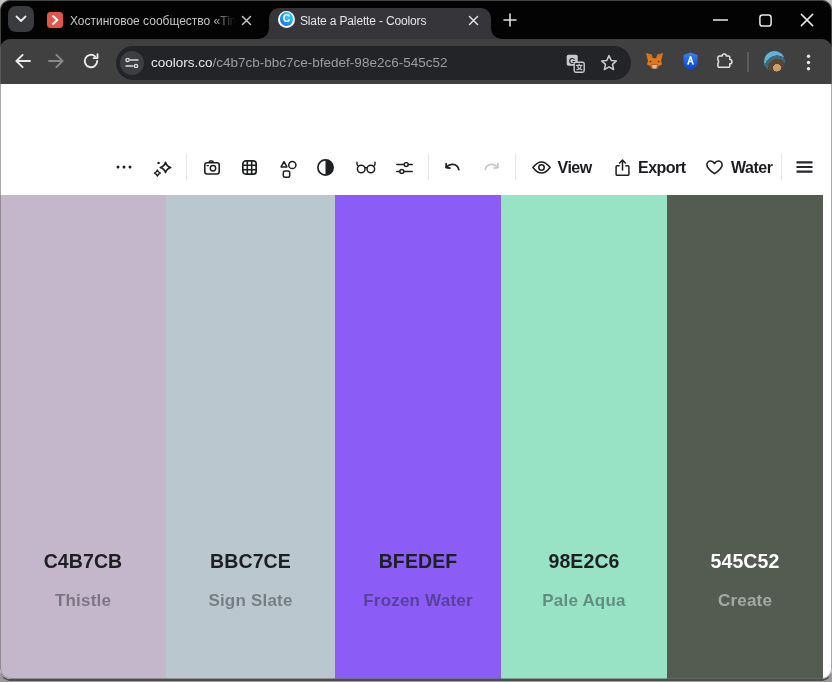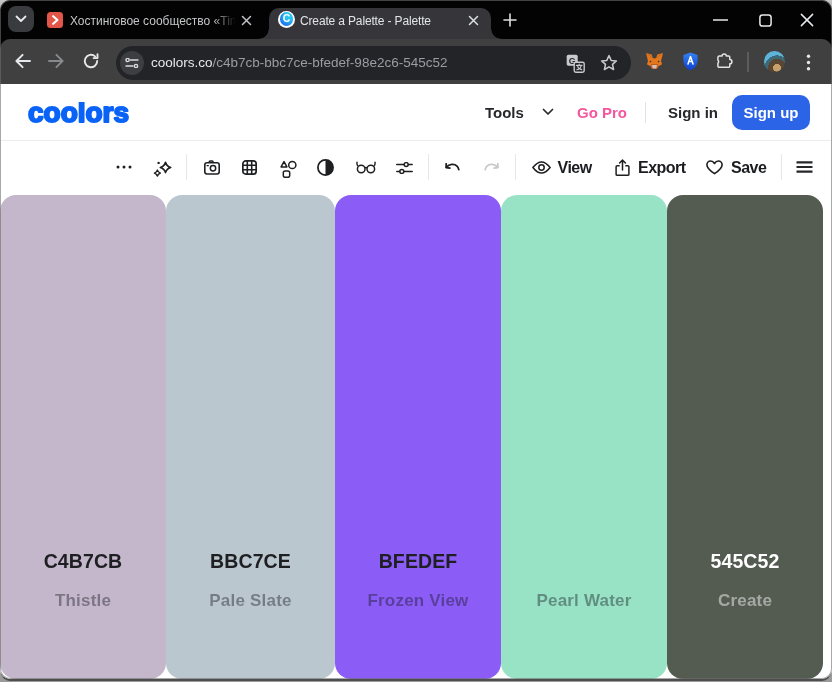--- a/index.html
+++ b/index.html
@@ -34,21 +34,21 @@
   #gopro { color:#f5569d; }
   #hdiv { position:absolute; left:644px; top:18px; width:1px; height:21px; background:#e2e2e4; }
   #signup { position:absolute; left:731px; top:11px; width:78px; height:35px; border-radius:10px; background:#2b64e6;
       color:#fff; font-size:15px; font-weight:700; text-align:center; line-height:35px; }
   
   #iconrow { position:absolute; left:1px; top:142px; width:830px; height:43px; background:#fff; }
   .vdiv { position:absolute; top:12px; width:1px; height:26px; background:#e7e7e9; }
   .ilabel { position:absolute; top:17px; font-size:16px; font-weight:700; color:#1b1c1f; letter-spacing:-0.5px; }
   
   #palette { position:absolute; left:0; top:195px; width:832px; height:484px; display:flex; }
-  .col { position:relative; height:100%;border-radius:16px; }
+  .col { position:relative; height:100%; }
   .hex { position:absolute; top:355px; left:0; width:100%; text-align:center; font-size:19.5px; font-weight:700; letter-spacing:0.1px; color:#1e1f22; }
   .cname { position:absolute; top:396px; left:0; width:100%; text-align:center; font-size:17px; font-weight:700; letter-spacing:0.2px; color:rgba(22,25,32,0.42); }
 </style>
 </head>
 <body>
 <div id="bstrip"></div>
 <div id="win">
 
   <div id="tabstrip">
     <div id="tsearch">
@@ -65,21 +65,21 @@
     <svg class="abs" style="left:241px;top:15px" width="11" height="11" viewBox="0 0 11 11">
         <path d="M1.5 1.5 L9.5 9.5 M9.5 1.5 L1.5 9.5" stroke="#c5c6c8" stroke-width="1.5" stroke-linecap="round"></path>
       </svg>
     <div id="tab2"></div>
     <div id="flareL"></div>
       <div id="flareR"></div>
     <div id="tab2icon">
         <div class="inner"></div>
         <div class="cee">C</div>
       </div>
-    <div class="tab2text">Create a Palette - Palette</div>
+    <div class="tab2text">Slate a Palette - Coolors</div>
     <svg class="abs" style="left:468px;top:15px" width="11" height="11" viewBox="0 0 11 11">
         <path d="M1.5 1.5 L9.5 9.5 M9.5 1.5 L1.5 9.5" stroke="#dfe0e2" stroke-width="1.5" stroke-linecap="round"></path>
       </svg>
     <svg class="abs" style="left:503px;top:13px" width="14" height="14" viewBox="0 0 14 14">
         <path d="M7 1 V13 M1 7 H13" stroke="#dfe0e2" stroke-width="1.6" stroke-linecap="round"></path>
       </svg>
 
     <svg class="abs" style="left:713px;top:19px" width="15" height="2" viewBox="0 0 15 2">
         <path d="M0.5 1 H14.5" stroke="#e8e9eb" stroke-width="1.6" stroke-linecap="round"></path>
       </svg>
@@ -146,33 +146,20 @@
     </svg>
     <div class="abs" style="left:747px;top:13px;width:1.5px;height:20px;background:#5a5c60"></div>
     <div class="abs" style="left:764px;top:12px;width:21px;height:21px;border-radius:50%;background:radial-gradient(circle at 62% 80%, #c7a06a 0 18%, #5a4632 19% 42%, #3d6a78 43% 58%, #5fb3d8 59% 100%)"></div>
     <svg class="abs" style="left:806px;top:15px" width="5" height="17" viewBox="0 0 5 17">
         <circle cx="2.5" cy="2.2" r="1.7" fill="#e7e8ea"></circle>
         <circle cx="2.5" cy="8.5" r="1.7" fill="#e7e8ea"></circle>
         <circle cx="2.5" cy="14.8" r="1.7" fill="#e7e8ea"></circle>
       </svg>
   </div>
 
-  <div id="sitehead">
-    <svg class="abs" style="left:27px;top:18px" width="106" height="24" viewBox="0 0 106 24">
-        <text x="0" y="20" font-family="Liberation Sans" font-size="28" font-weight="bold" fill="#0a63f7" stroke="#0a63f7" stroke-width="2" stroke-linejoin="round" textLength="101" lengthAdjust="spacingAndGlyphs">coolors</text>
-      </svg>
-    <div class="hitem" style="left:484px">Tools</div>
-    <svg class="abs" style="left:541px;top:24px" width="12" height="8" viewBox="0 0 12 8">
-        <path d="M1.5 1.5 L6 6 L10.5 1.5" fill="none" stroke="#27282b" stroke-width="1.7" stroke-linecap="round" stroke-linejoin="round"></path>
-      </svg>
-    <div class="hitem" id="gopro" style="left:576px">Go Pro</div>
-    <div id="hdiv"></div>
-    <div class="hitem" style="left:667px">Sign in</div>
-    <div id="signup">Sign up</div>
-  </div>
 
   <div id="iconrow">
     <svg class="abs" style="left:115px;top:23.4px" width="16" height="4" viewBox="0 0 16 4">
         <circle cx="2" cy="2" r="1.5" fill="#1e1f21"></circle>
         <circle cx="8" cy="2" r="1.5" fill="#1e1f21"></circle>
         <circle cx="14" cy="2" r="1.5" fill="#1e1f21"></circle>
       </svg>
     <svg class="abs" style="left:150px;top:16.5px" width="22" height="22" viewBox="0 0 22 22">
       <path d="M14.5 3.2 C15.4 6.4 16.4 7.4 19.7 8.4 C16.4 9.4 15.4 10.4 14.5 13.6 C13.6 10.4 12.6 9.4 9.3 8.4 C12.6 7.4 13.6 6.4 14.5 3.2 Z" fill="#fff" stroke="#1e1f21" stroke-width="1.6" stroke-linejoin="round"></path>
       <path d="M6.4 11.1 C6.9 12.9 7.5 13.5 9.4 14.1 C7.5 14.7 6.9 15.3 6.4 17.1 C5.9 15.3 5.3 14.7 3.4 14.1 C5.3 13.5 5.9 12.9 6.4 11.1 Z" fill="#fff" stroke="#1e1f21" stroke-width="1.5" stroke-linejoin="round"></path>
@@ -226,42 +213,43 @@
     </svg>
     <div class="ilabel" style="left:556.5px">View</div>
     <svg class="abs" style="left:613.5px;top:16.8px" width="15" height="18" viewBox="0 0 15 18">
       <path d="M4.7 6.7 H2.2 q-1.1 0-1.1 1.1 v7.4 q0 1.1 1.1 1.1 h10.6 q1.1 0 1.1-1.1 V7.8 q0-1.1-1.1-1.1 H10.3" fill="none" stroke="#1e1f21" stroke-width="1.5"></path>
       <path d="M7.5 11 V1.4 M4.6 4 L7.5 1.1 L10.4 4" fill="none" stroke="#1e1f21" stroke-width="1.5" stroke-linecap="round" stroke-linejoin="round"></path>
     </svg>
     <div class="ilabel" style="left:637px">Export</div>
     <svg class="abs" style="left:705px;top:17.8px" width="17" height="15" viewBox="0 0 17 15">
       <path d="M8.5 13.6 C2.3 9.6 0.9 6.8 0.9 4.7 C0.9 2.4 2.7 1 4.6 1 C6.2 1 7.6 1.9 8.5 3.5 C9.4 1.9 10.8 1 12.4 1 C14.3 1 16.1 2.4 16.1 4.7 C16.1 6.8 14.7 9.6 8.5 13.6 Z" fill="none" stroke="#1e1f21" stroke-width="1.6" stroke-linejoin="round"></path>
     </svg>
-    <div class="ilabel" style="left:730px">Save</div>
+    <div class="ilabel" style="left:730px">Water</div>
     <div class="vdiv" style="left:779.5px"></div>
     <svg class="abs" style="left:795px;top:19.4px" width="17" height="12" viewBox="0 0 17 12">
         <path d="M0.5 1.3 H16.5 M0.5 6 H16.5 M0.5 10.7 H16.5" stroke="#26272a" stroke-width="2.2"></path>
       </svg>
   </div>
 
   <div id="palette">
     <div class="col" style="width:166px;background:#c4b7cb">
         <div class="hex">C4B7CB</div>
         <div class="cname">Thistle</div>
       </div>
     <div class="col" style="width:169px;background:#bbc7ce">
         <div class="hex">BBC7CE</div>
-        <div class="cname">Pale Slate</div>
+        <div class="cname">Sign Slate</div>
       </div>
     <div class="col" style="width:166px;background:#8b5cf6">
         <div class="hex">BFEDEF</div>
-        <div class="cname">Frozen View</div>
+        <div class="cname">Frozen Water</div>
       </div>
     <div class="col" style="width:166px;background:#98e2c6">
-        <div class="cname">Pearl Water</div>
+        <div class="hex">98E2C6</div>
+        <div class="cname">Pale Aqua</div>
       </div>
     <div class="col" style="width:156px;background:#545c52">
         <div class="hex" style="color:#fff">545C52</div>
         <div class="cname" style="color:rgba(255,255,255,0.47)">Create</div>
       </div>
   </div>
   <div style="position:absolute;left:0;top:0;width:832px;height:679px;border-radius:10px;box-shadow:inset 0 0 0 1px rgba(110,110,110,.6);z-index:50;pointer-events:none"></div>
 </div>
 
 </body></html>

